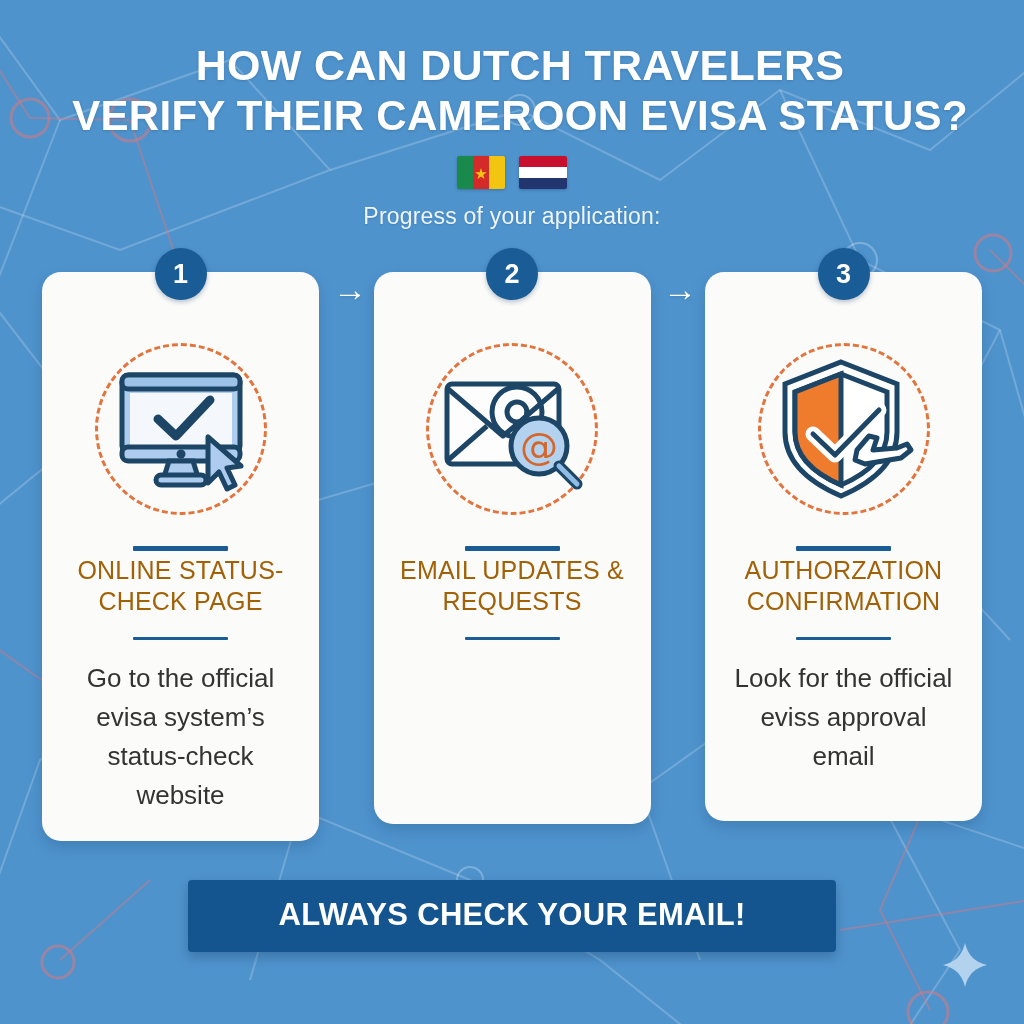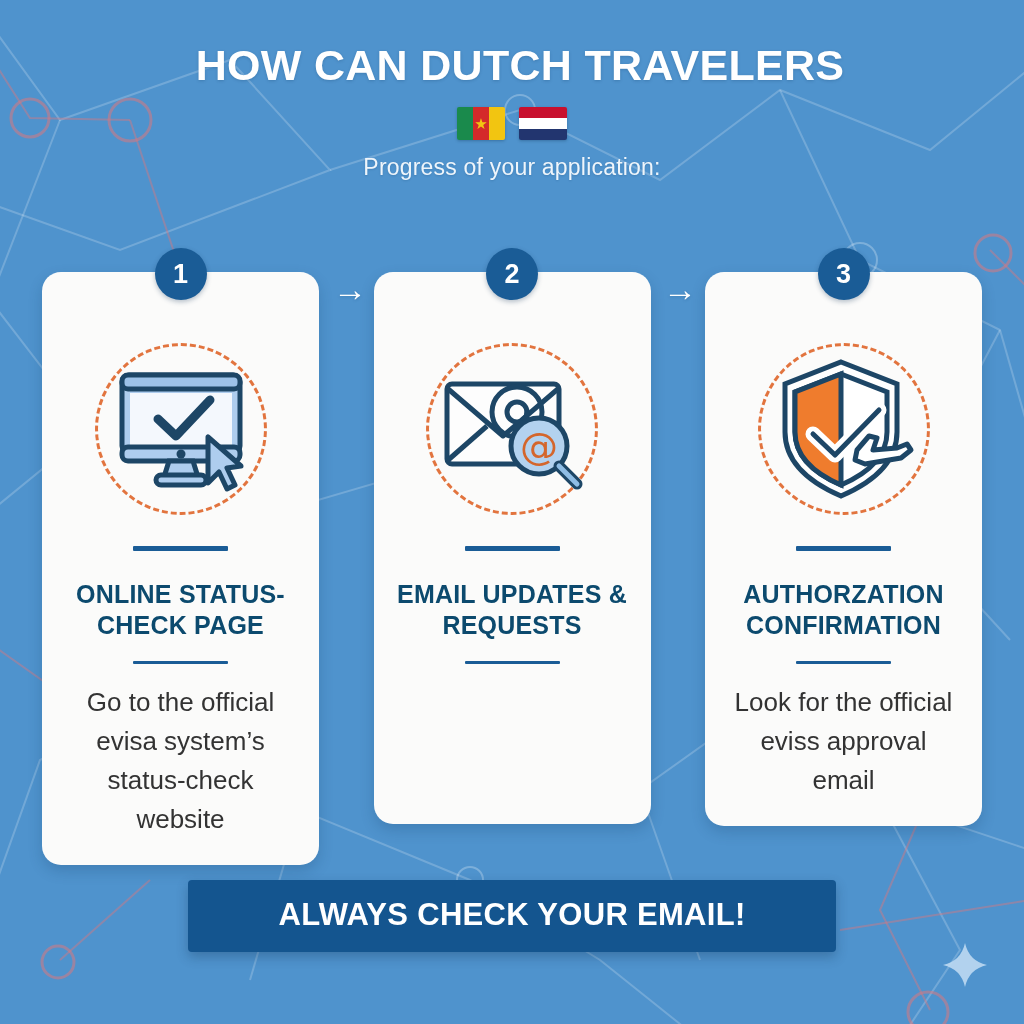--- a/index.html
+++ b/index.html
@@ -143,25 +143,25 @@
   .icon-svg { position:relative; z-index:2; }
 
   .rule-top {
     width:95px; height:5px;
     background:#1a5c96;
     margin-top:22px;
     border-radius:1px;
   }
 
   .card-title {
-    color:#0c4a6e;
+    color:#a16207;
     font-size:25px;
-    font-weight:bold;
+    font-weight:normal;
     line-height:1.25;
-    margin-top:28px;
+    margin-top:4px;
     letter-spacing:0.2px;
   }
 
   .rule-mid {
     width:95px; height:3px;
     background:#1a5c96;
     margin-top:19px;
     border-radius:1px;
   }
 
@@ -266,20 +266,21 @@
       <circle cx="993" cy="253" r="18"></circle>
       <circle cx="940" cy="772" r="17"></circle>
       <circle cx="928" cy="1012" r="20"></circle>
       <circle cx="58" cy="962" r="16"></circle>
     </g>
   </svg>
 
   <div class="header">
     <div class="title">
       <span class="line line1">HOW CAN DUTCH TRAVELERS</span>
+      <span class="line line2">VERIFY THEIR CAMEROON EVISA STATUS?</span>
     </div>
 
     <div class="flags">
       <div class="flag flag-cm">
         <div class="band b1"></div>
         <div class="band b2">
           <span class="cm-star">★</span>
         </div>
         <div class="band b3"></div>
       </div>

